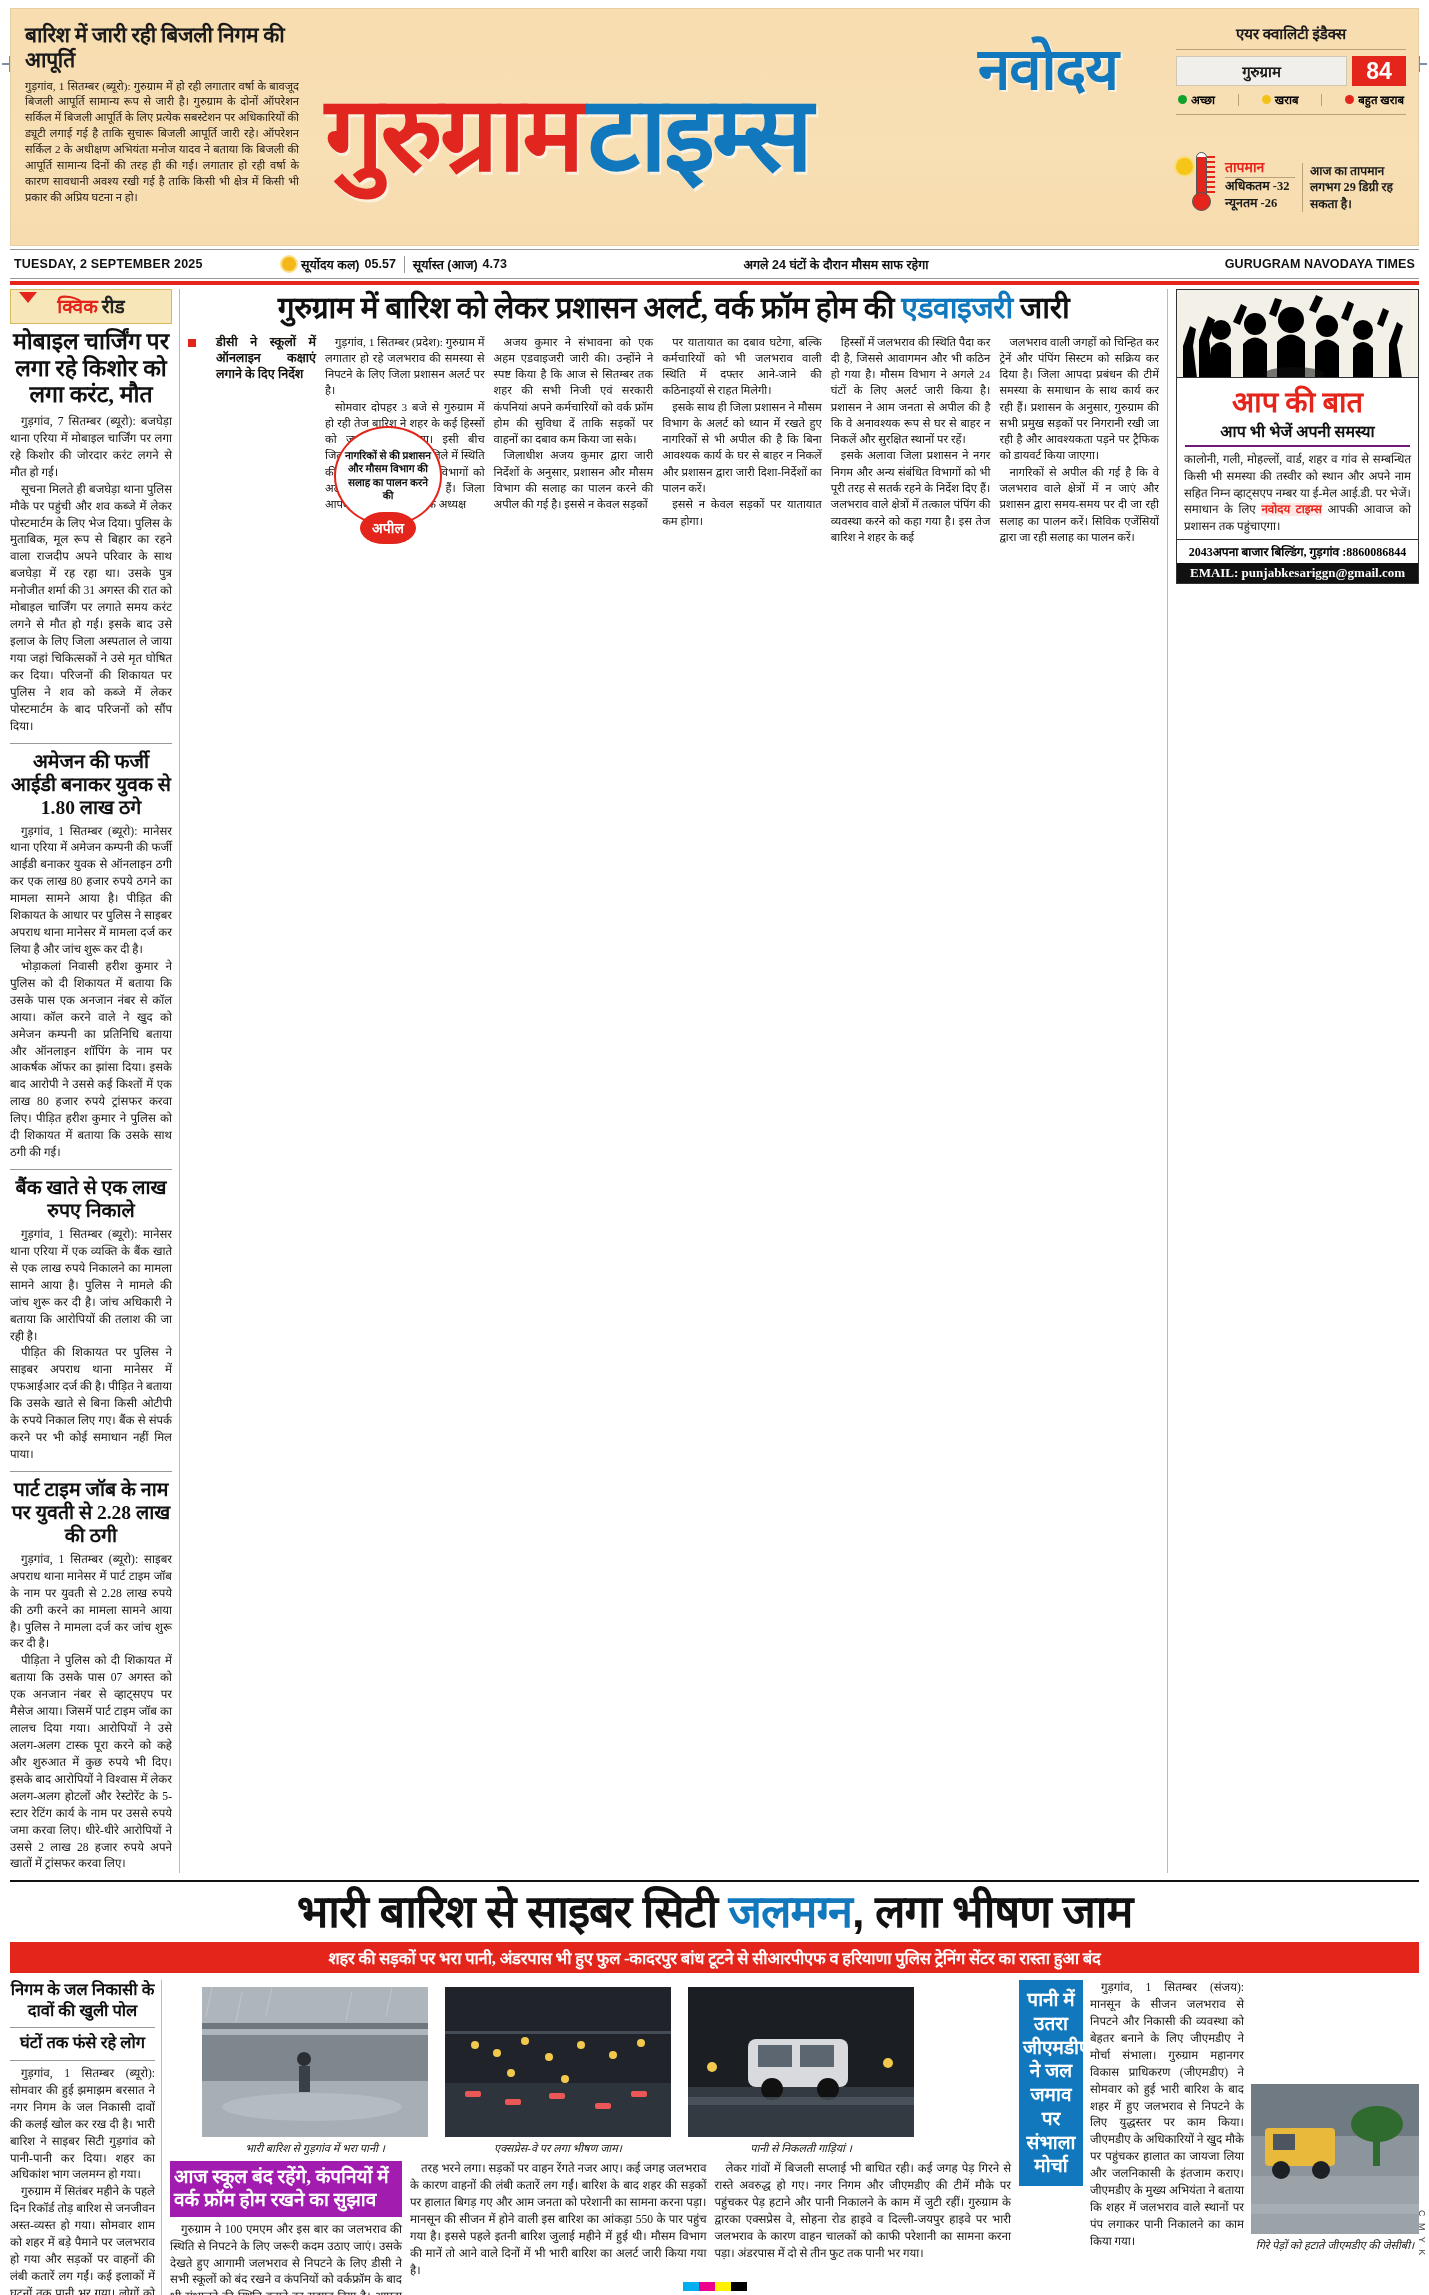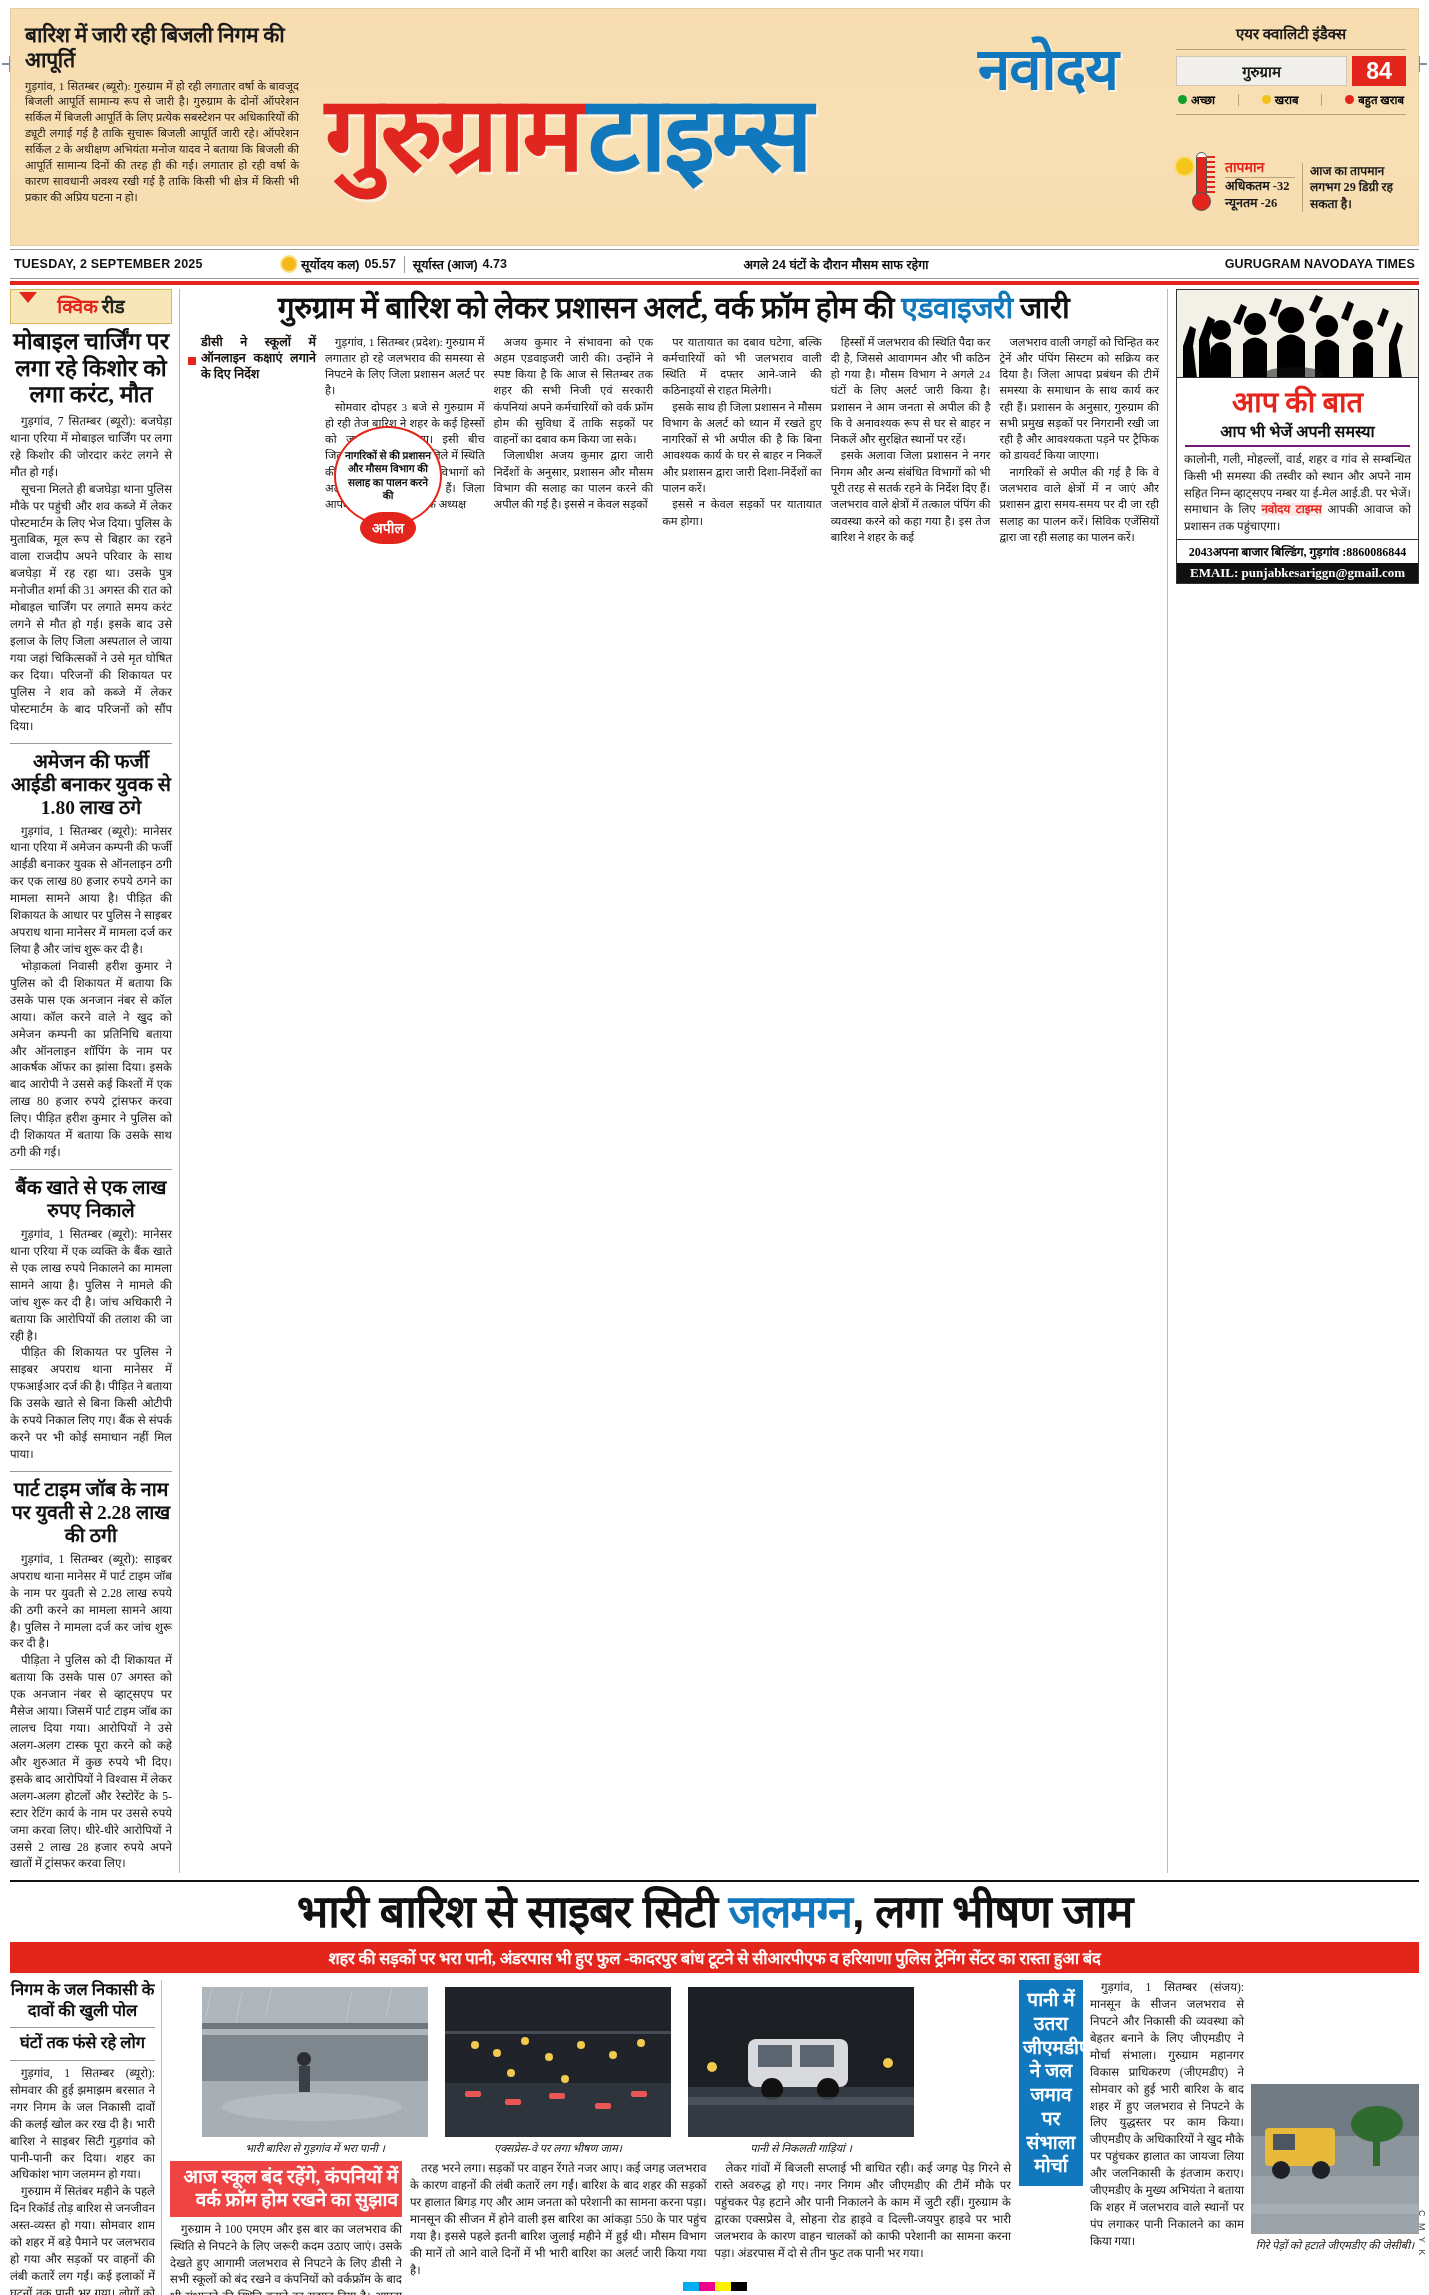--- a/index.html
+++ b/index.html
@@ -115,21 +115,21 @@
 
   
   .lead-head {
     font-size: 30px; line-height:1.12; font-weight:bold; color:#111; text-align:center;
     padding: 2px 0 6px; letter-spacing:-0.4px;
   }
   .lead-head .blue { color:#1278bd; }
   .lead-cols { display:flex; gap:9px; margin-top: 3px; position:relative; }
   .lcol { flex:1; font-size:11.3px; line-height:1.44; text-align:justify; color:#17130f;}
   .lcol p { text-indent:10px; }
-  .bullet-li { font-size:12.6px; font-weight:bold; line-height:1.3; display:flex; gap:5px;align-items:center;}
+  .bullet-li { font-size:12.6px; font-weight:bold; line-height:1.3; display:flex; gap:20px;}
   .bsq { width:8px;height:8px;background:#e4251b; flex:none; margin-top:5px;}
   .appeal-seal {
     position:absolute; left: 146px; top: 92px; width: 108px; height: 118px; z-index:4;
   }
   .seal-oval {
     width:108px; height:100px; border-radius:50%; background:#fff; border:2px solid #e4251b;
     display:flex; align-items:center; justify-content:center; text-align:center; padding:6px;
     font-size:10.4px; font-weight:bold; line-height:1.3; color:#111;
   }
   .seal-badge {
@@ -166,21 +166,21 @@
   
   .photo-row { display:flex; gap:17px; margin-top:7px;margin-left:32px; }
   .photo { position:relative; }
   .cap { font-size:11px; font-style:italic; text-align:center; padding:3px 0 1px; color:#17130f;}
   .ph-rain { background: linear-gradient(180deg,#8c9197 0 36%, #6d7379 36% 58%, #9aa0a6 58% 100%);}
   .ph-jam  { background: linear-gradient(180deg,#23262b 0 30%, #3a3f46 30% 70%, #15181c 70% 100%);}
   .ph-car  { background: linear-gradient(180deg,#1d2025 0 40%, #343940 40% 72%, #101316 72% 100%);}
   .ph-road { background: linear-gradient(180deg,#7e8890 0 40%, #59636b 40% 70%, #8b949b 70% 100%);}
 
   
-  .blue-box-head { background:#ef4444; color:#fff; text-align:right; font-weight:bold;
+  .blue-box-head { background:#a21caf; color:#fff; text-align:left; font-weight:bold;
      font-size:19px; line-height:1.2; padding:5px 4px; }
   .vert-blue { background:#1278bd; color:#fff; font-weight:bold; text-align:center;
      font-size:19px; line-height:1.25; padding: 8px 4px; }
   .hl-red { font-size:16.5px; font-weight:bold; color:#111; line-height:1.25; text-align:center;}
   .thinrule { border-top:1px solid #999; margin:6px 0 5px; }
 
   .cmyk { position:absolute; right:2px; bottom:38px; writing-mode: vertical-rl;
      font-size:9px; letter-spacing:2px; color:#444; font-family:"Liberation Sans",sans-serif;}
   .cmykbar { position:absolute; left:50%; transform:translateX(-50%); bottom:4px; display:flex; }
   .cmykbar i { width:16px; height:9px; display:block;}

